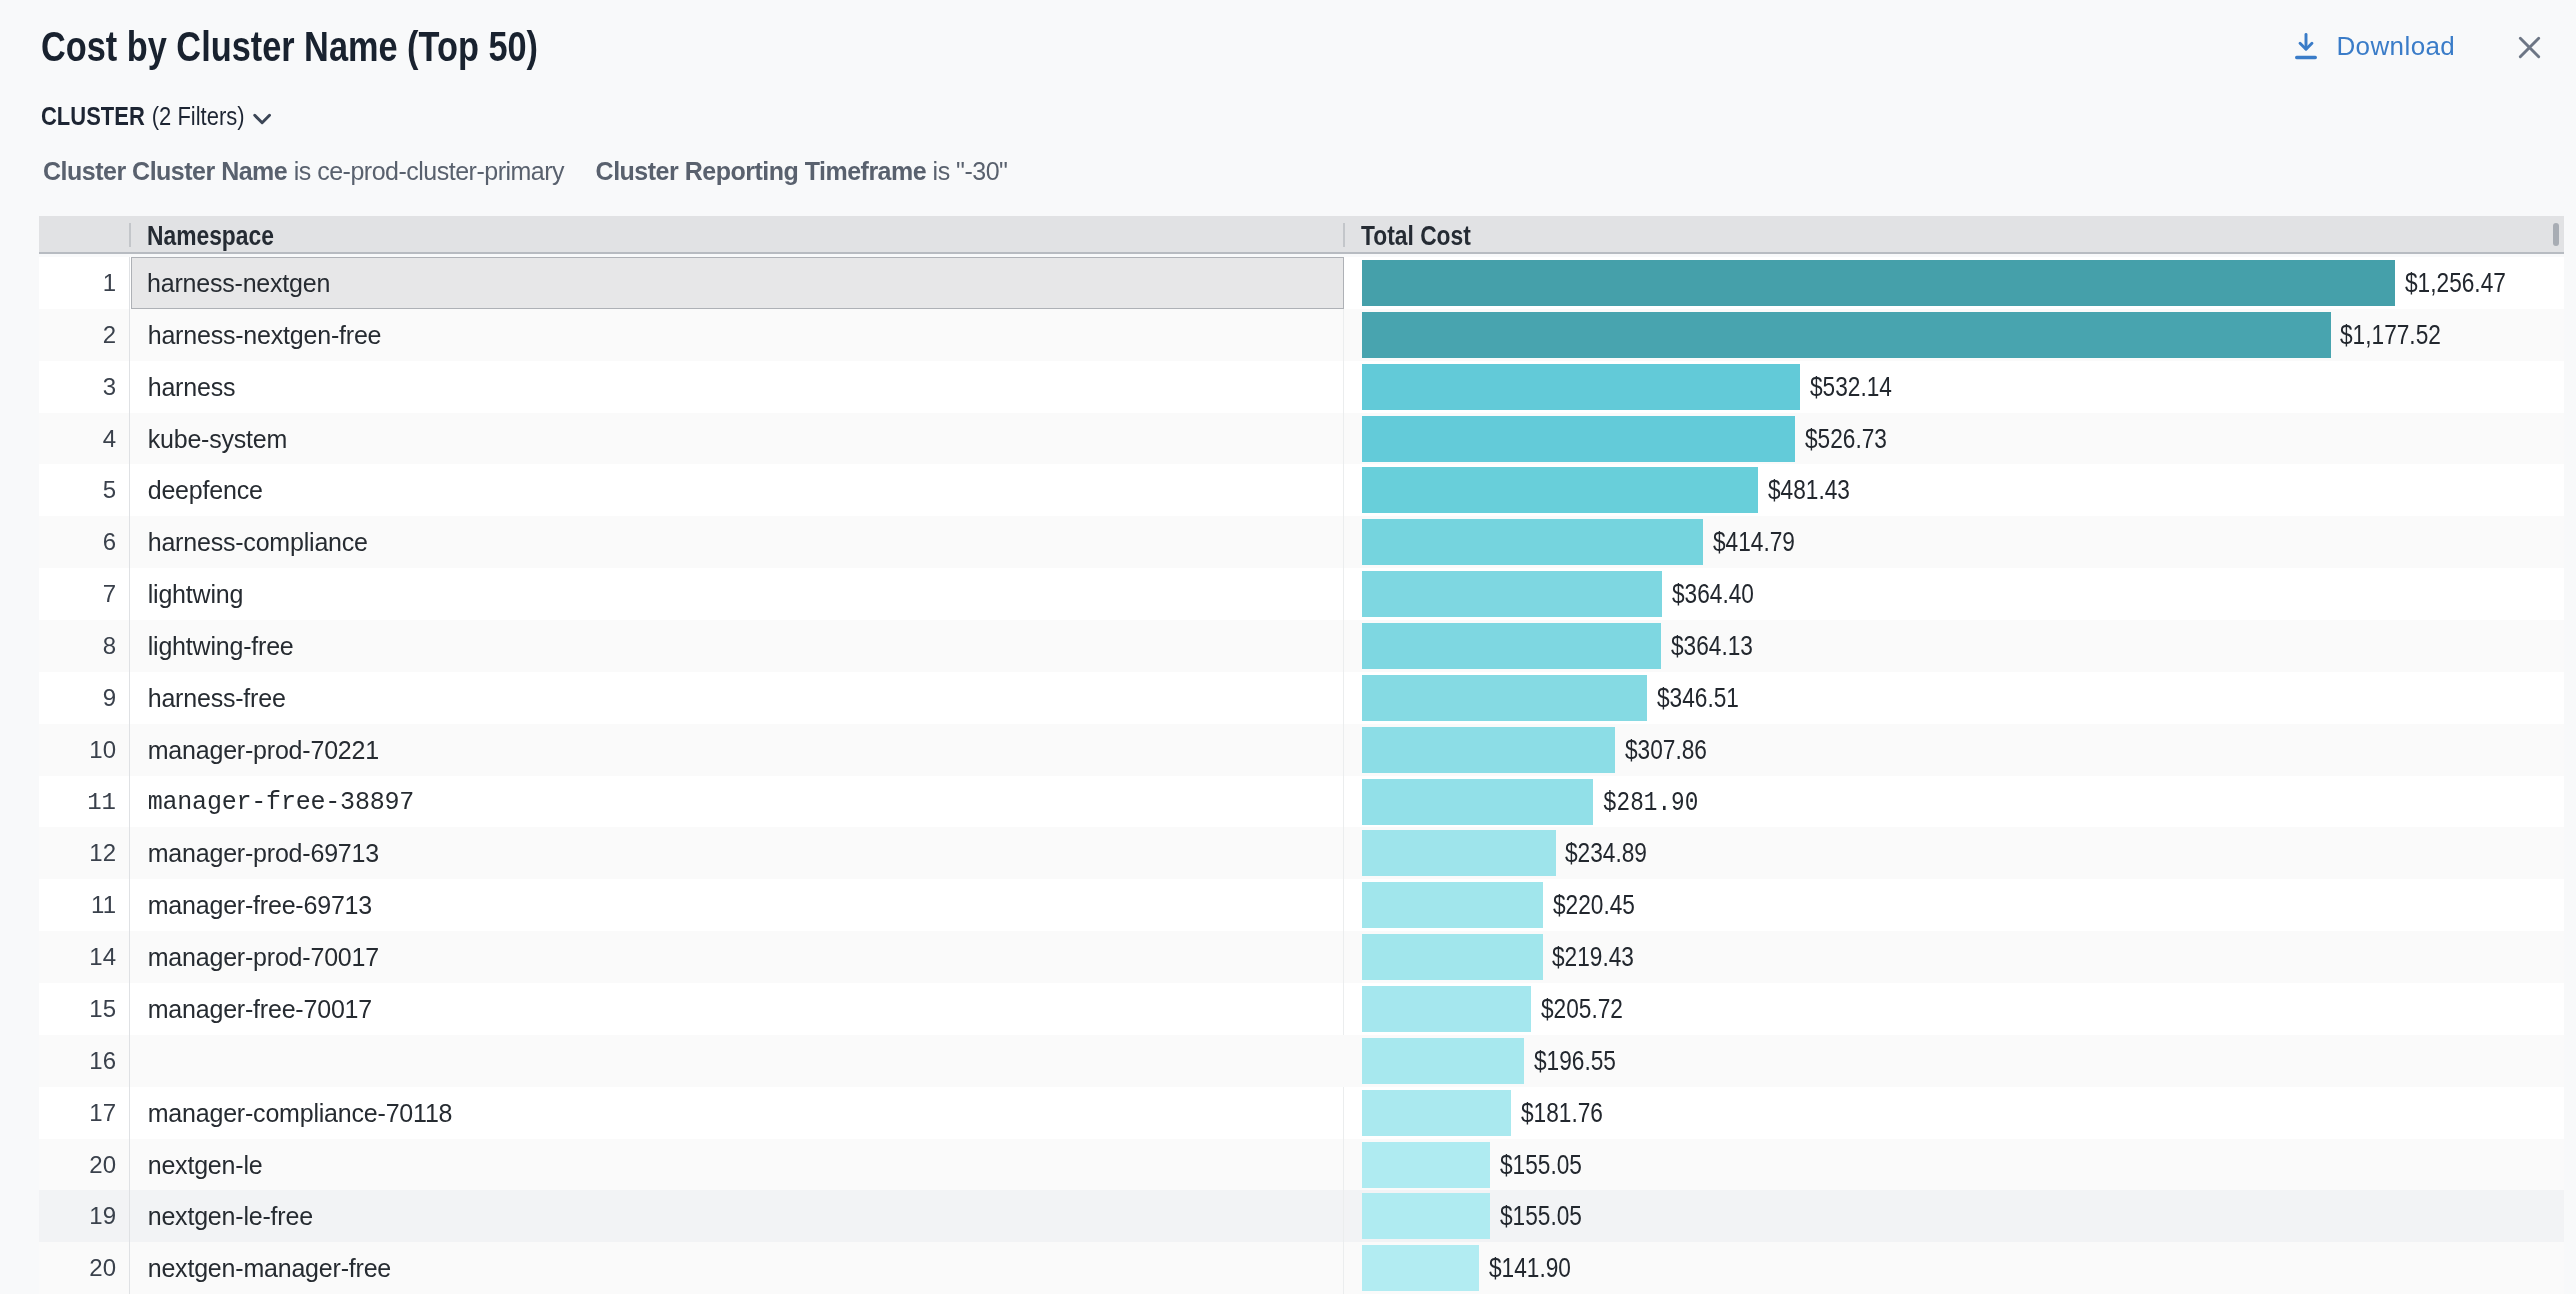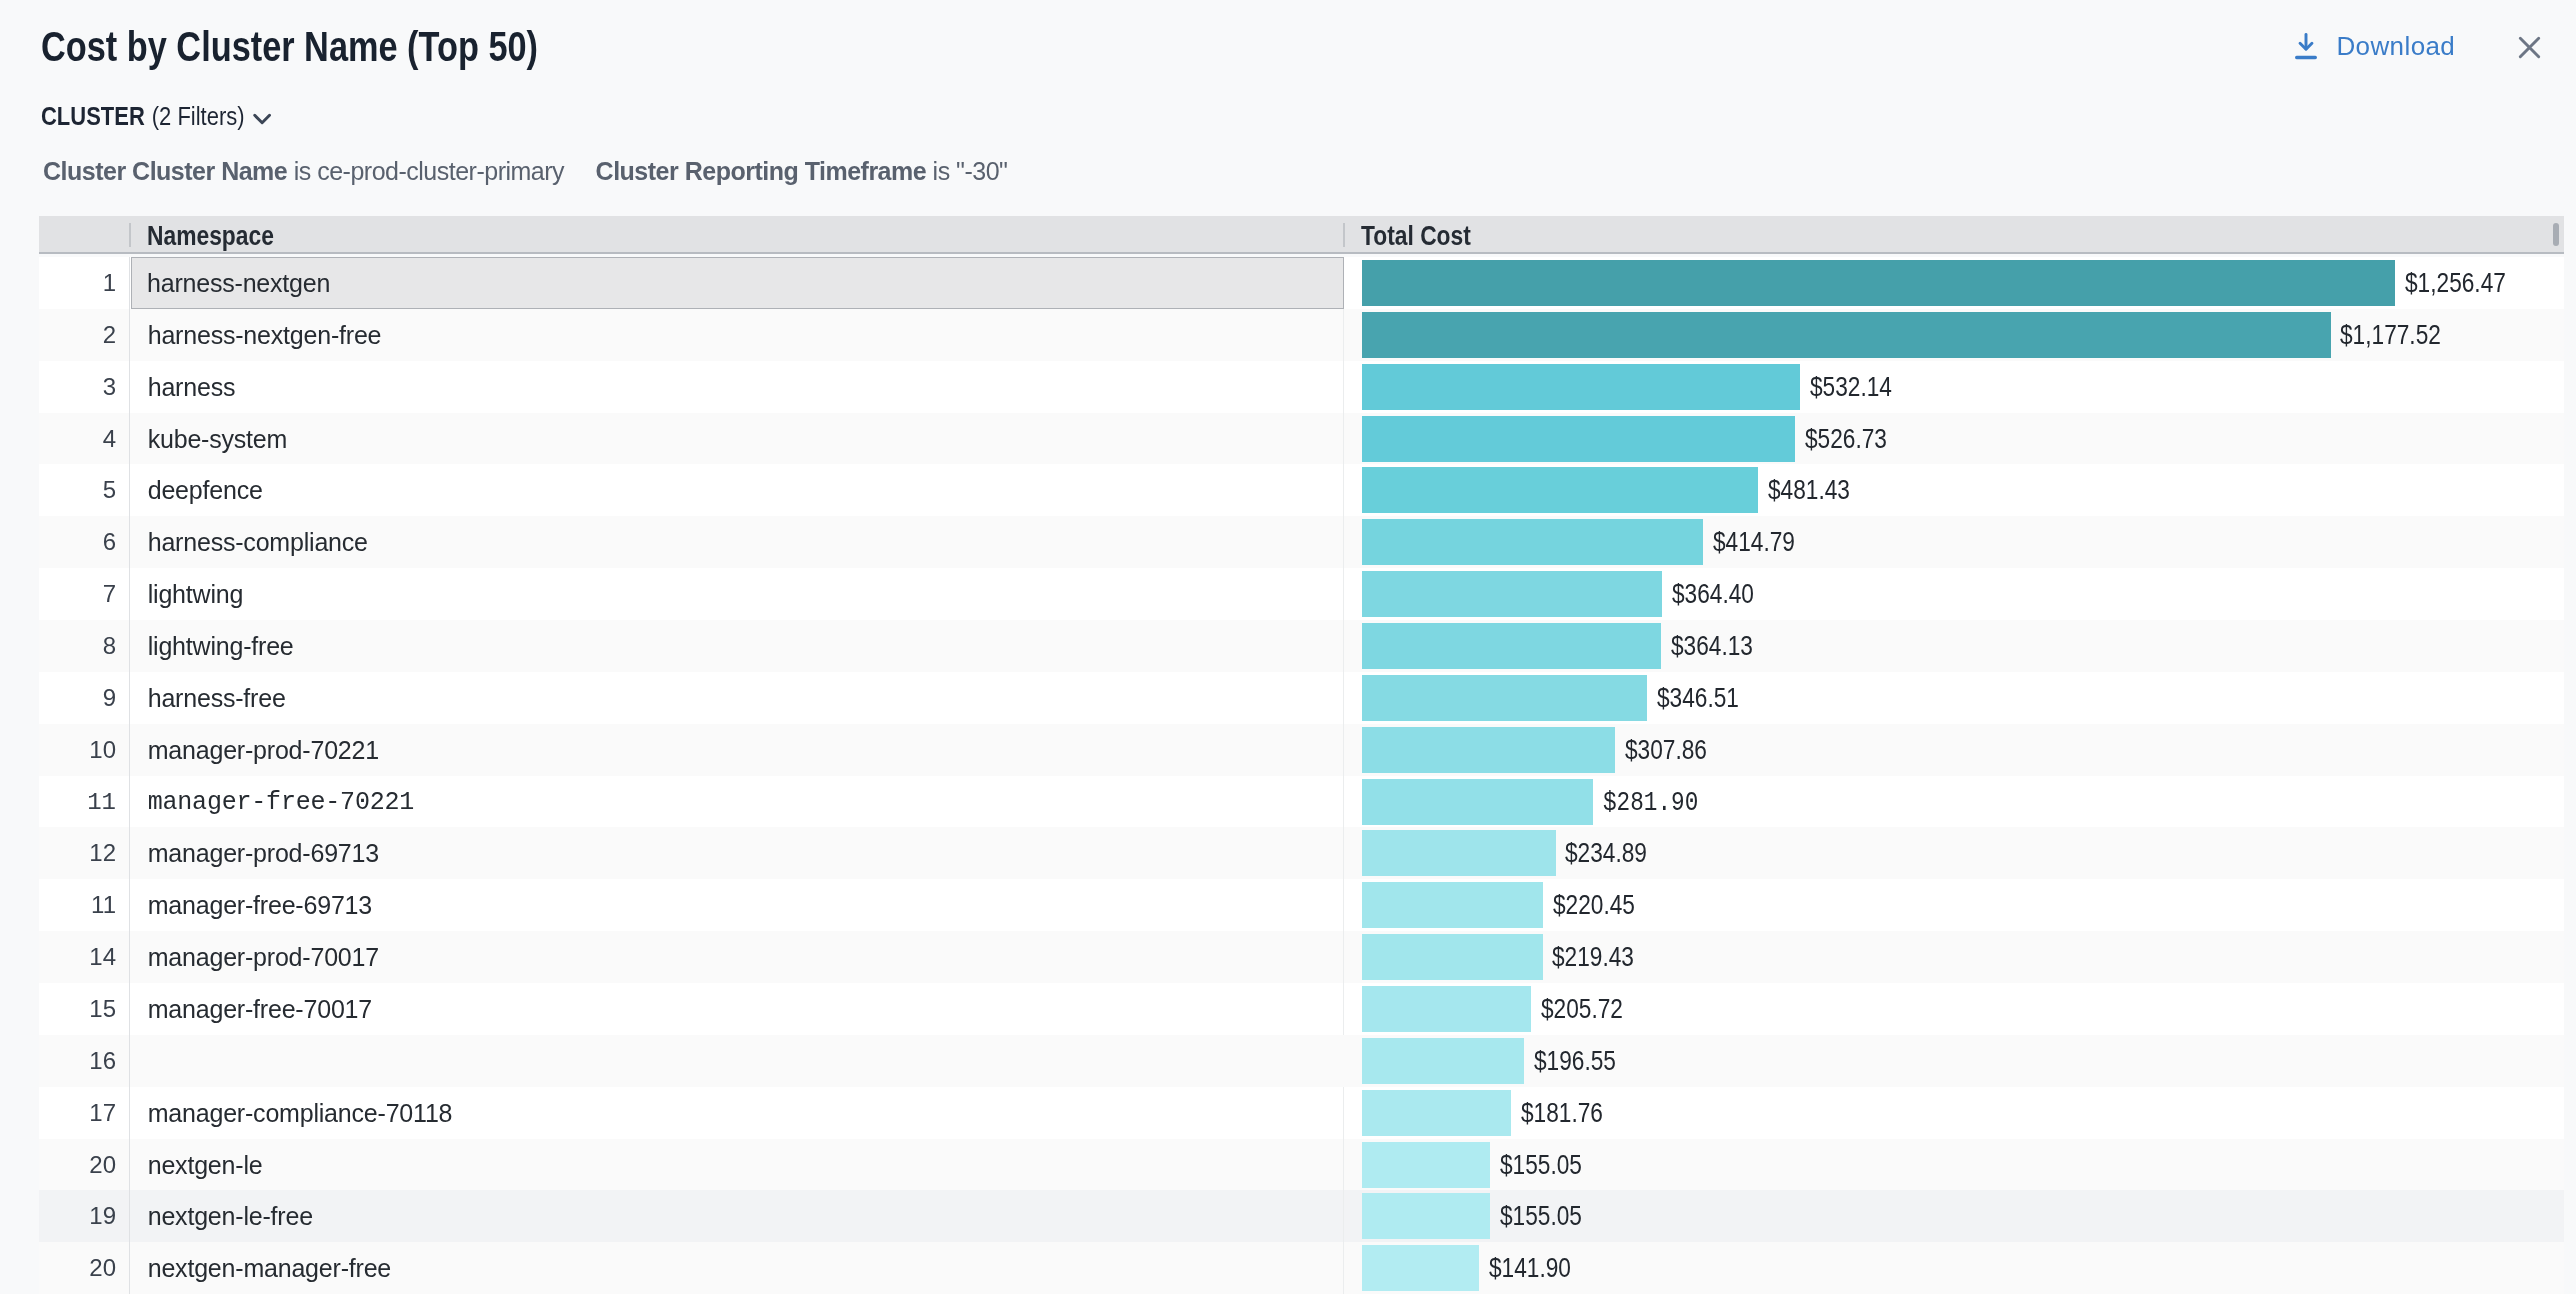--- a/index.html
+++ b/index.html
@@ -250,21 +250,21 @@
       <div class="row even" style="top: 467px; text-align: right;">
         <div class="cell-num">10</div>
         <div class="cell-ns">manager-prod-70221</div>
         <div class="cell-cost">
           <div class="bar" style="width: 253px; background: rgb(140, 221, 230);"></div>
           <div class="bar-label" style="left: 280px;">$307.86</div>
         </div>
       </div>
       <div class="row" style="top: 519px; font-family: Liberation Mono, monospace;">
         <div class="cell-num">11</div>
-        <div class="cell-ns">manager-free-70221</div>
+        <div class="cell-ns">manager-free-38897</div>
         <div class="cell-cost">
           <div class="bar" style="width: 231px; background: rgb(146, 224, 232);"></div>
           <div class="bar-label" style="left: 258px;">$281.90</div>
         </div>
       </div>
       <div class="row even" style="top: 570px;">
         <div class="cell-num">12</div>
         <div class="cell-ns">manager-prod-69713</div>
         <div class="cell-cost">
           <div class="bar" style="width: 194px; background: rgb(158, 228, 235);"></div>

